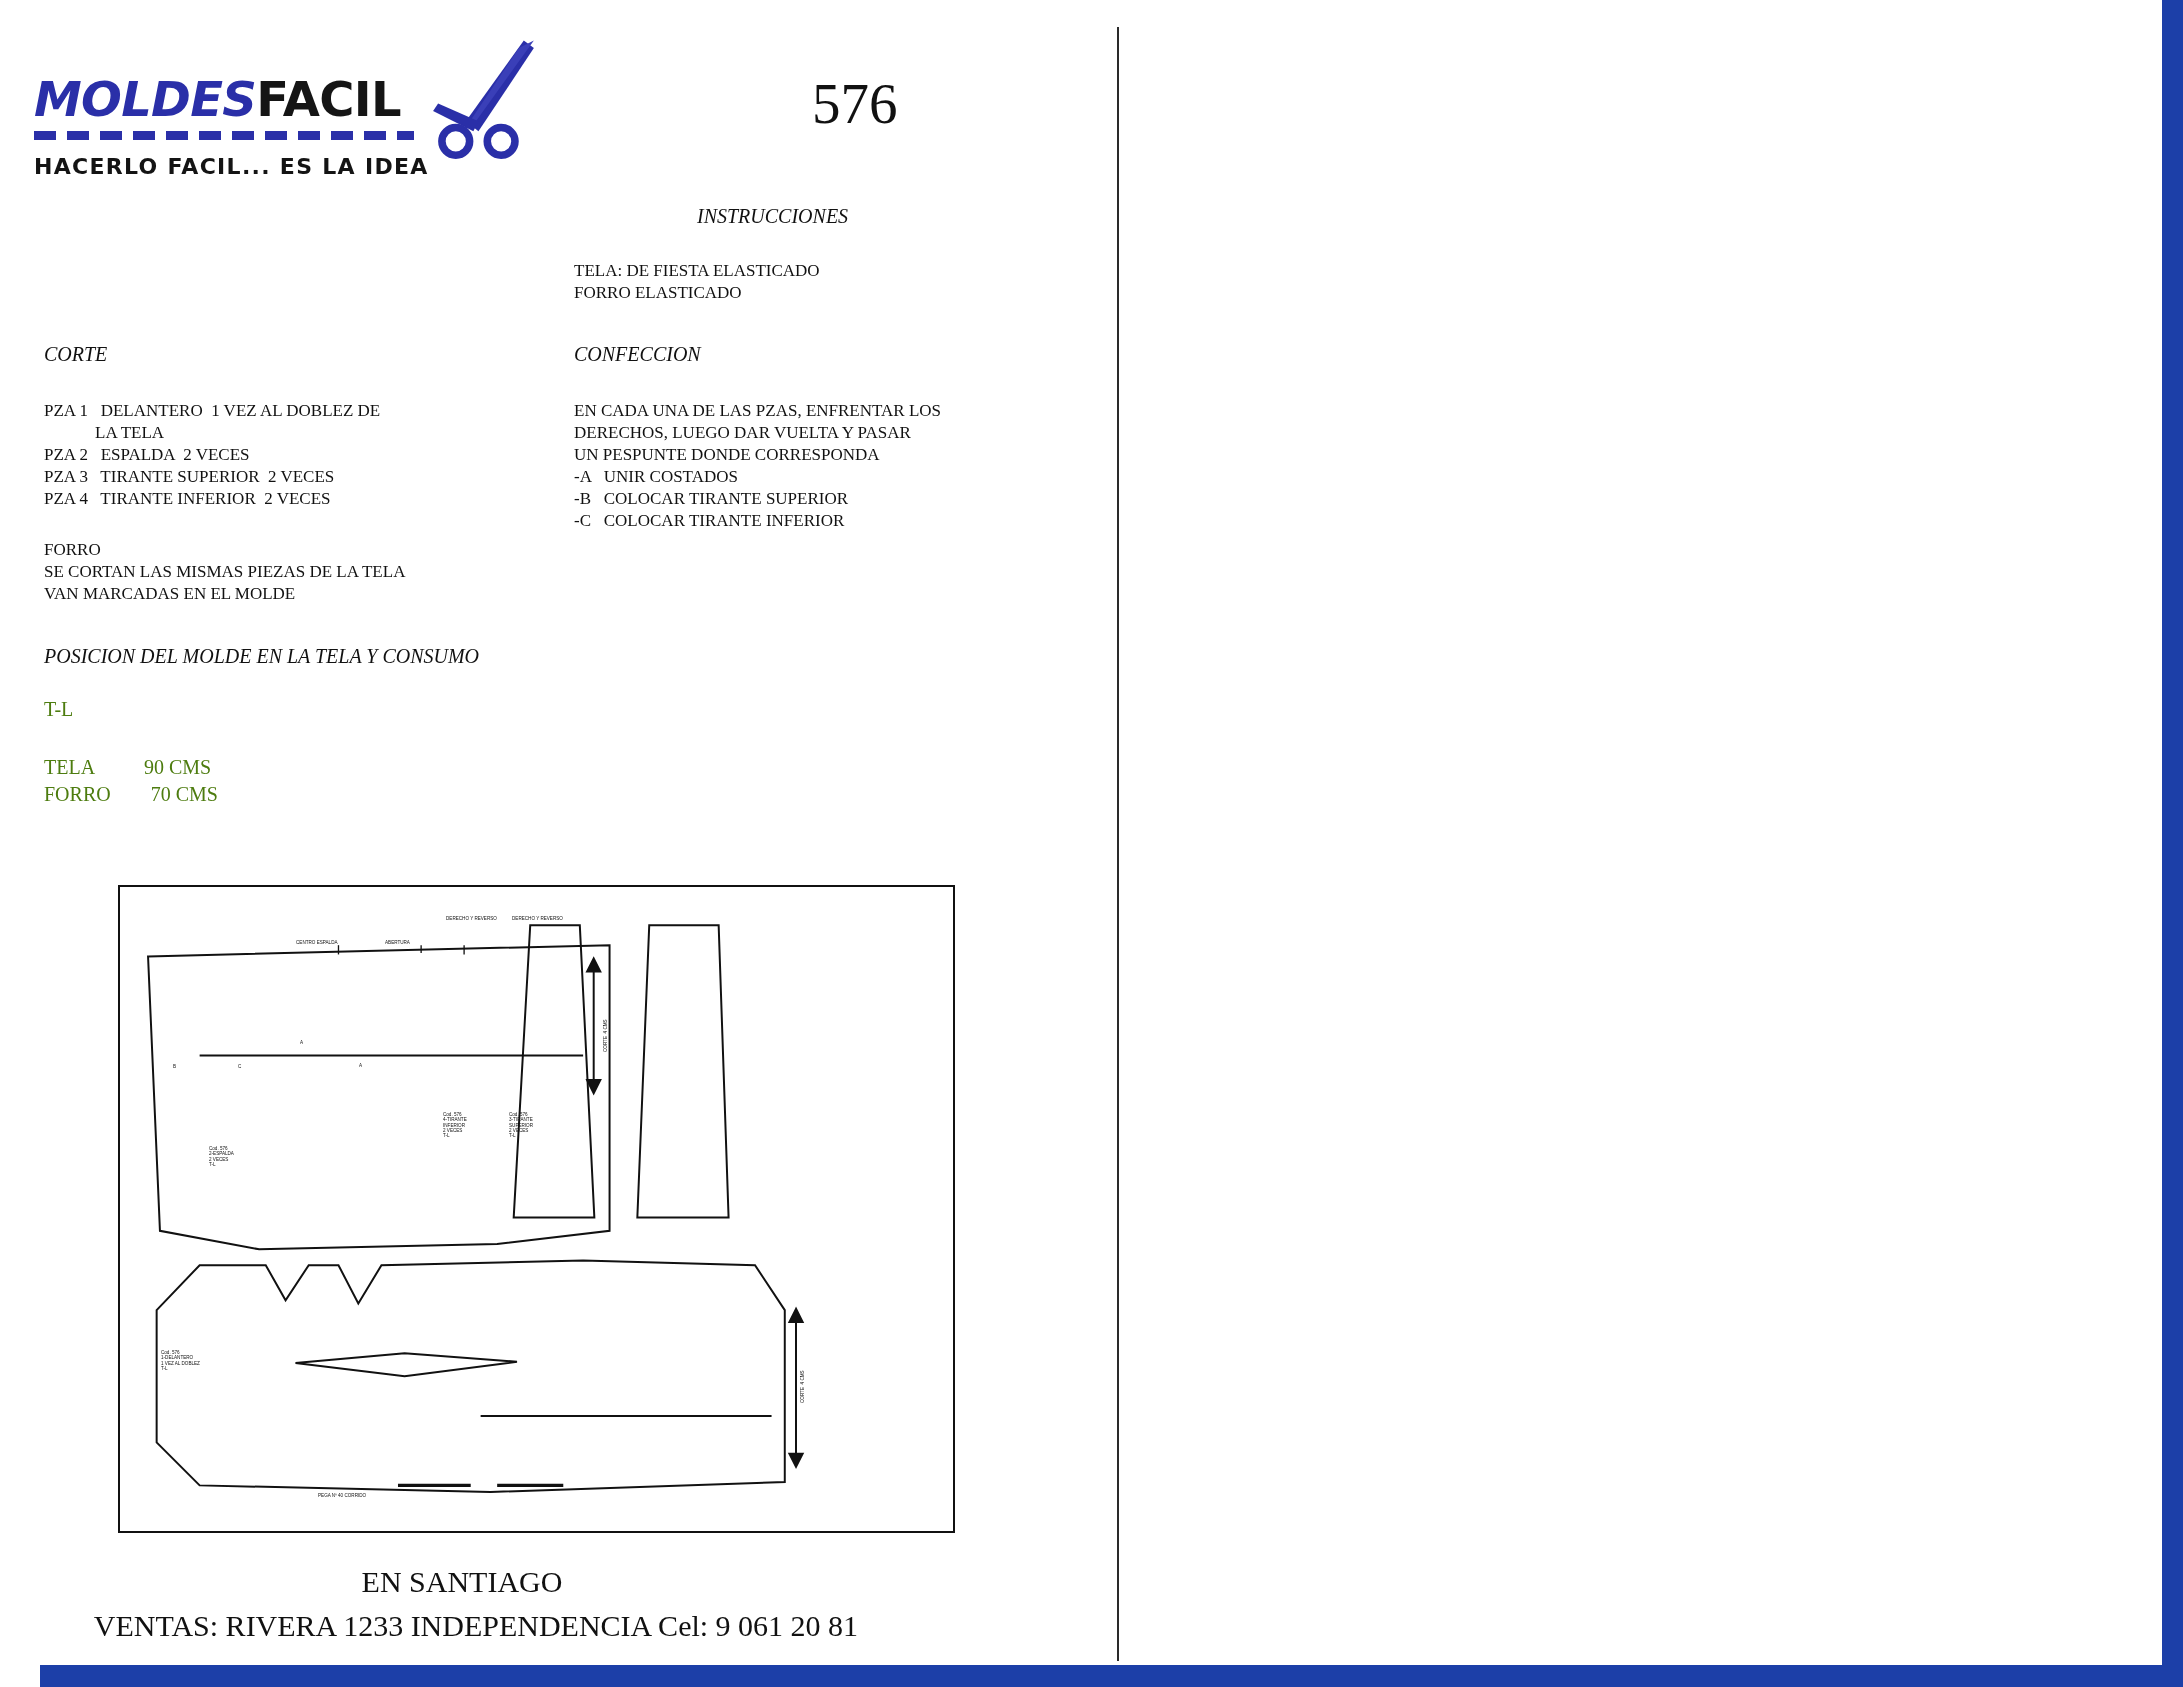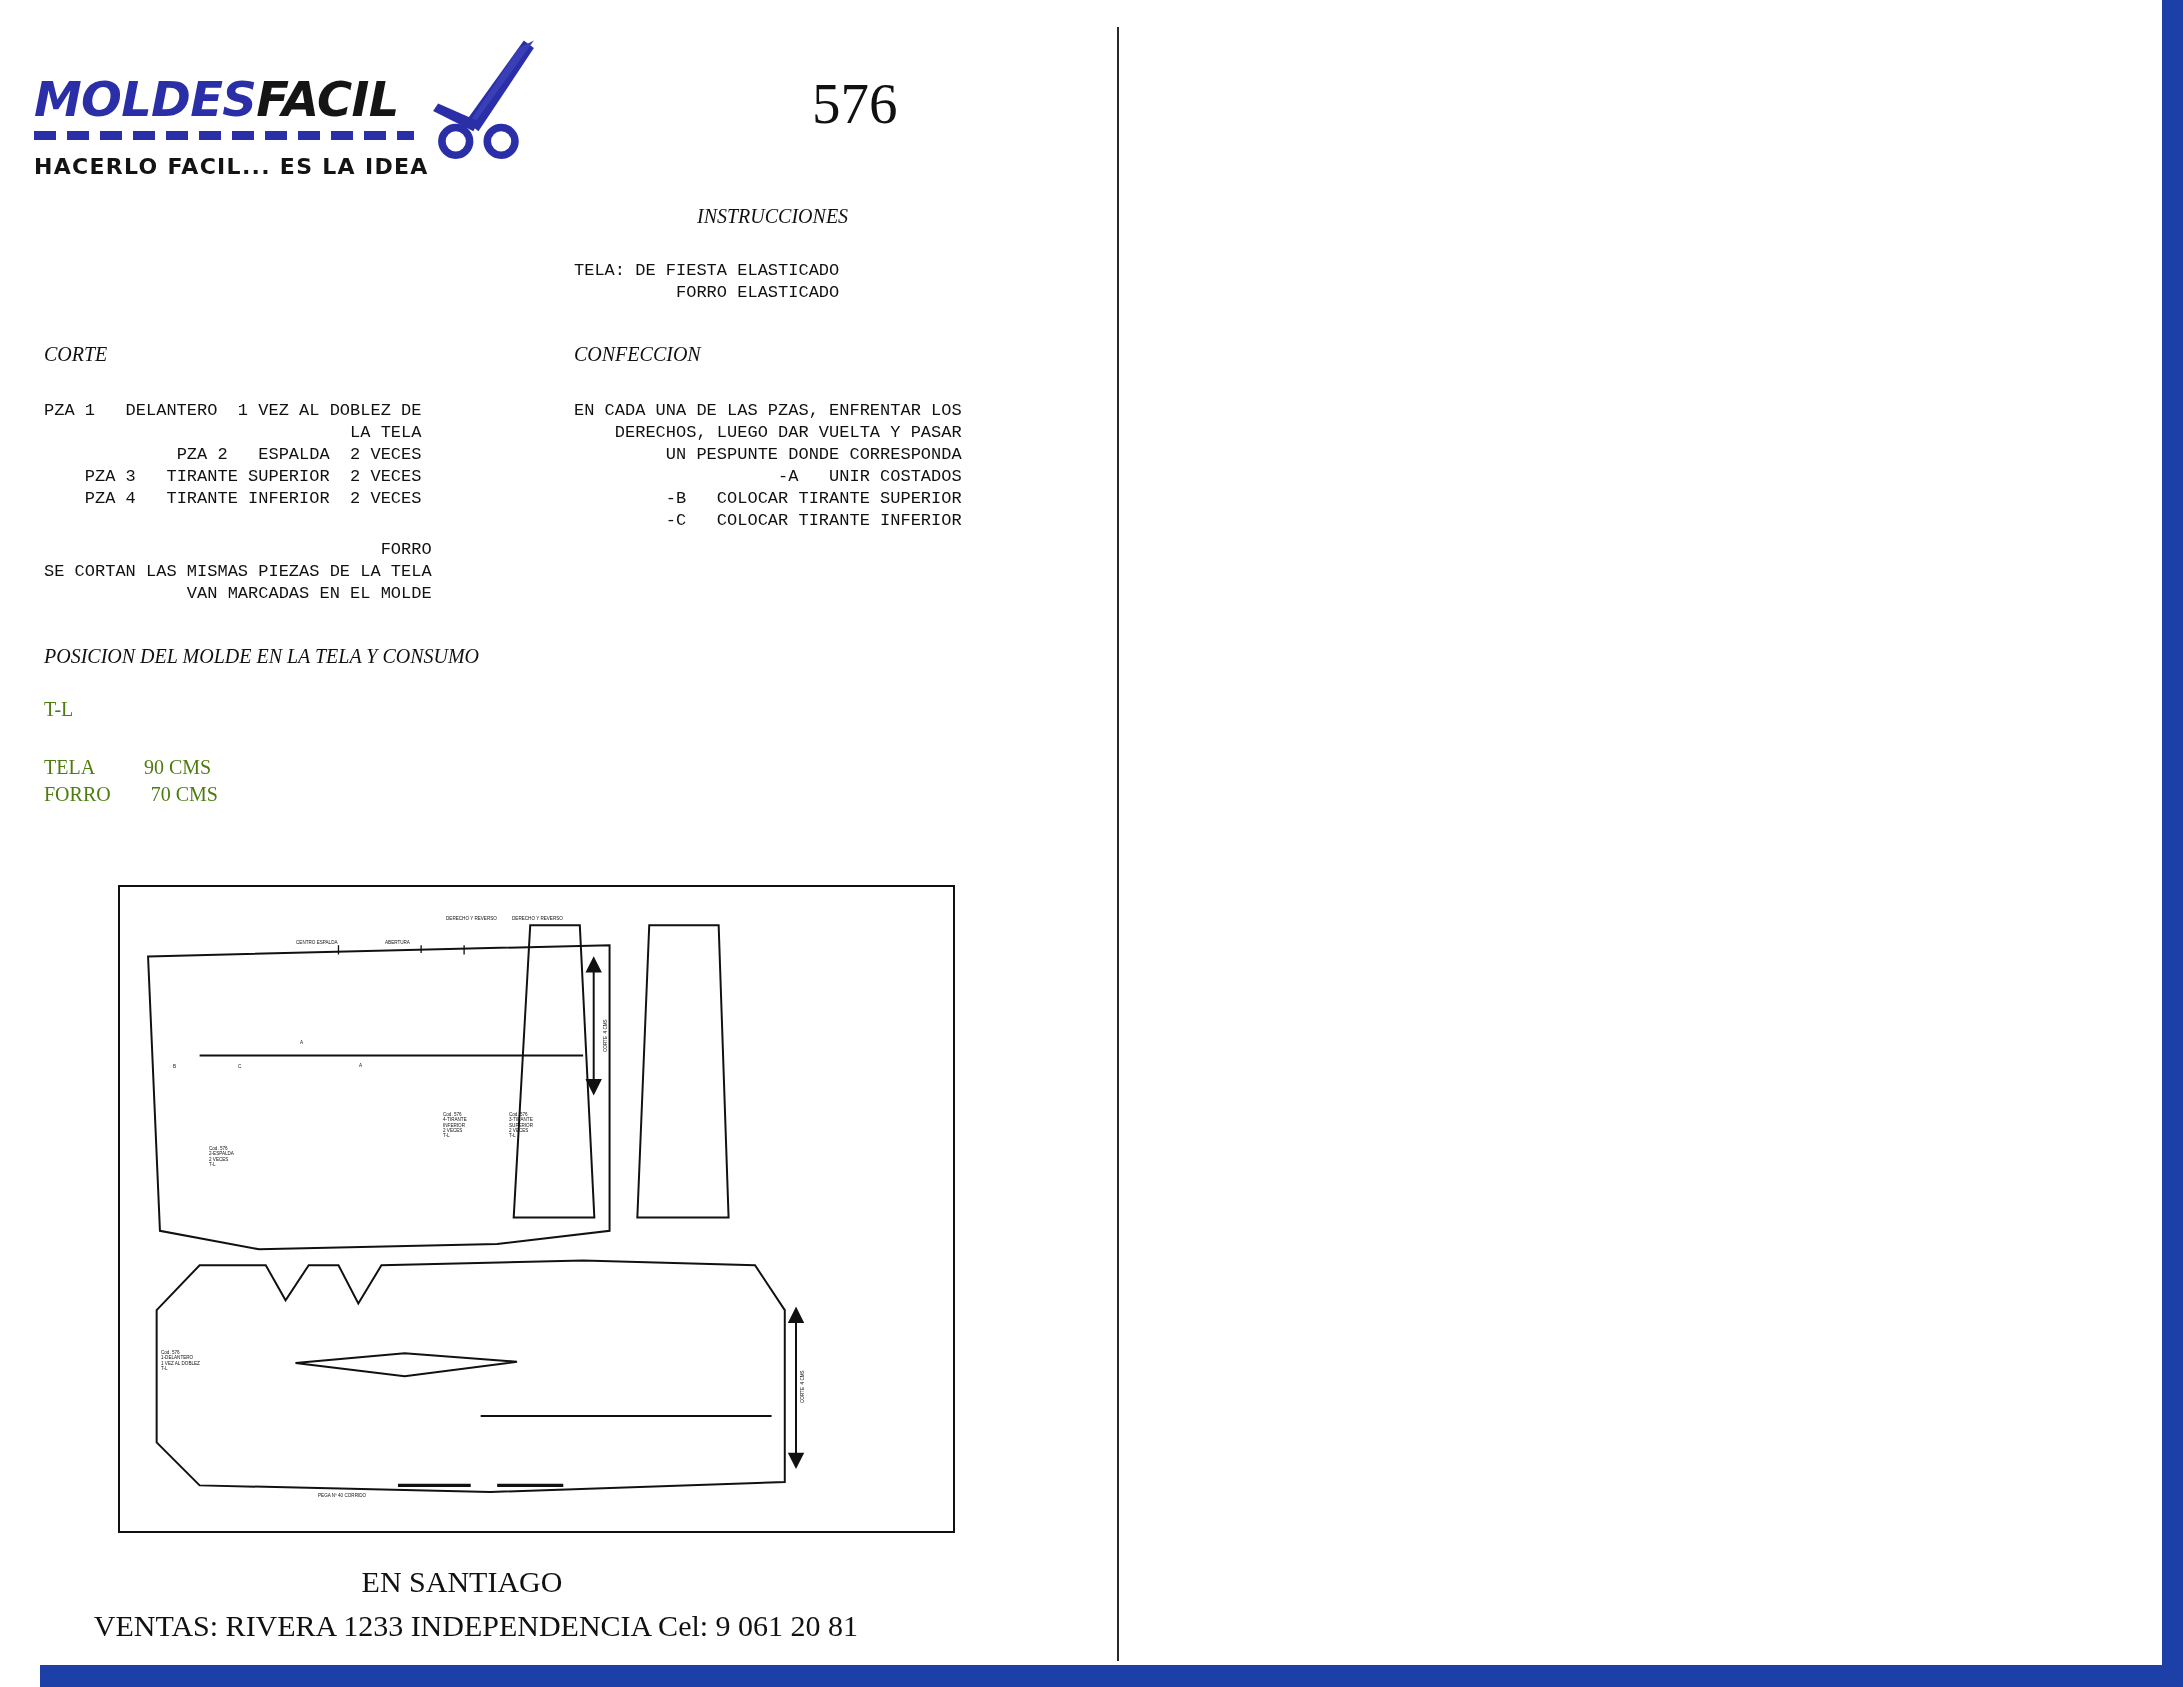--- a/index.html
+++ b/index.html
@@ -49,21 +49,21 @@
 
   
   .logo-block { position: absolute; }
   .logo-title {
     font-family: "DejaVu Sans", sans-serif;
     font-weight: bold;
     letter-spacing: -0.7px;
     white-space: nowrap;
   }
   .logo-moldes { color: #2a2fa8; font-style: italic; }
-  .logo-facil { color: #151515; font-style: italic; }
+  .logo-facil { color: #151515; }
   .dashbar {
     height: 8.6px;
     background: repeating-linear-gradient(to right, #2a2fa8 0 22.5px, #ffffff 22.5px 33px);
     margin-top: 4px;
   }
   .logo-tag {
     font-family: "DejaVu Sans", sans-serif;
     font-weight: bold;
     color: #141414;
     letter-spacing: 1.3px;
@@ -78,26 +78,25 @@
     font-size: 57px;
     color: #111;
   }
   .head-italic {
     font-style: italic;
     font-family: "Liberation Serif", serif;
     font-size: 20px;
     color: #111;
   }
   .body-caps {
-    font-family: Liberation Mono, monospace;
+    font-family: Liberation Serif, serif;
     font-size: 17px;
     color: #111;
     line-height: 1.30;
     white-space: pre;
-    text-align: right;
   }
   .body-mixed {
     font-family: "Liberation Serif", serif;
     font-size: 20px;
     color: #4d7c0f;
     line-height: 1.35;
     white-space: pre;
   }
   .footer-line {
     position: absolute;

